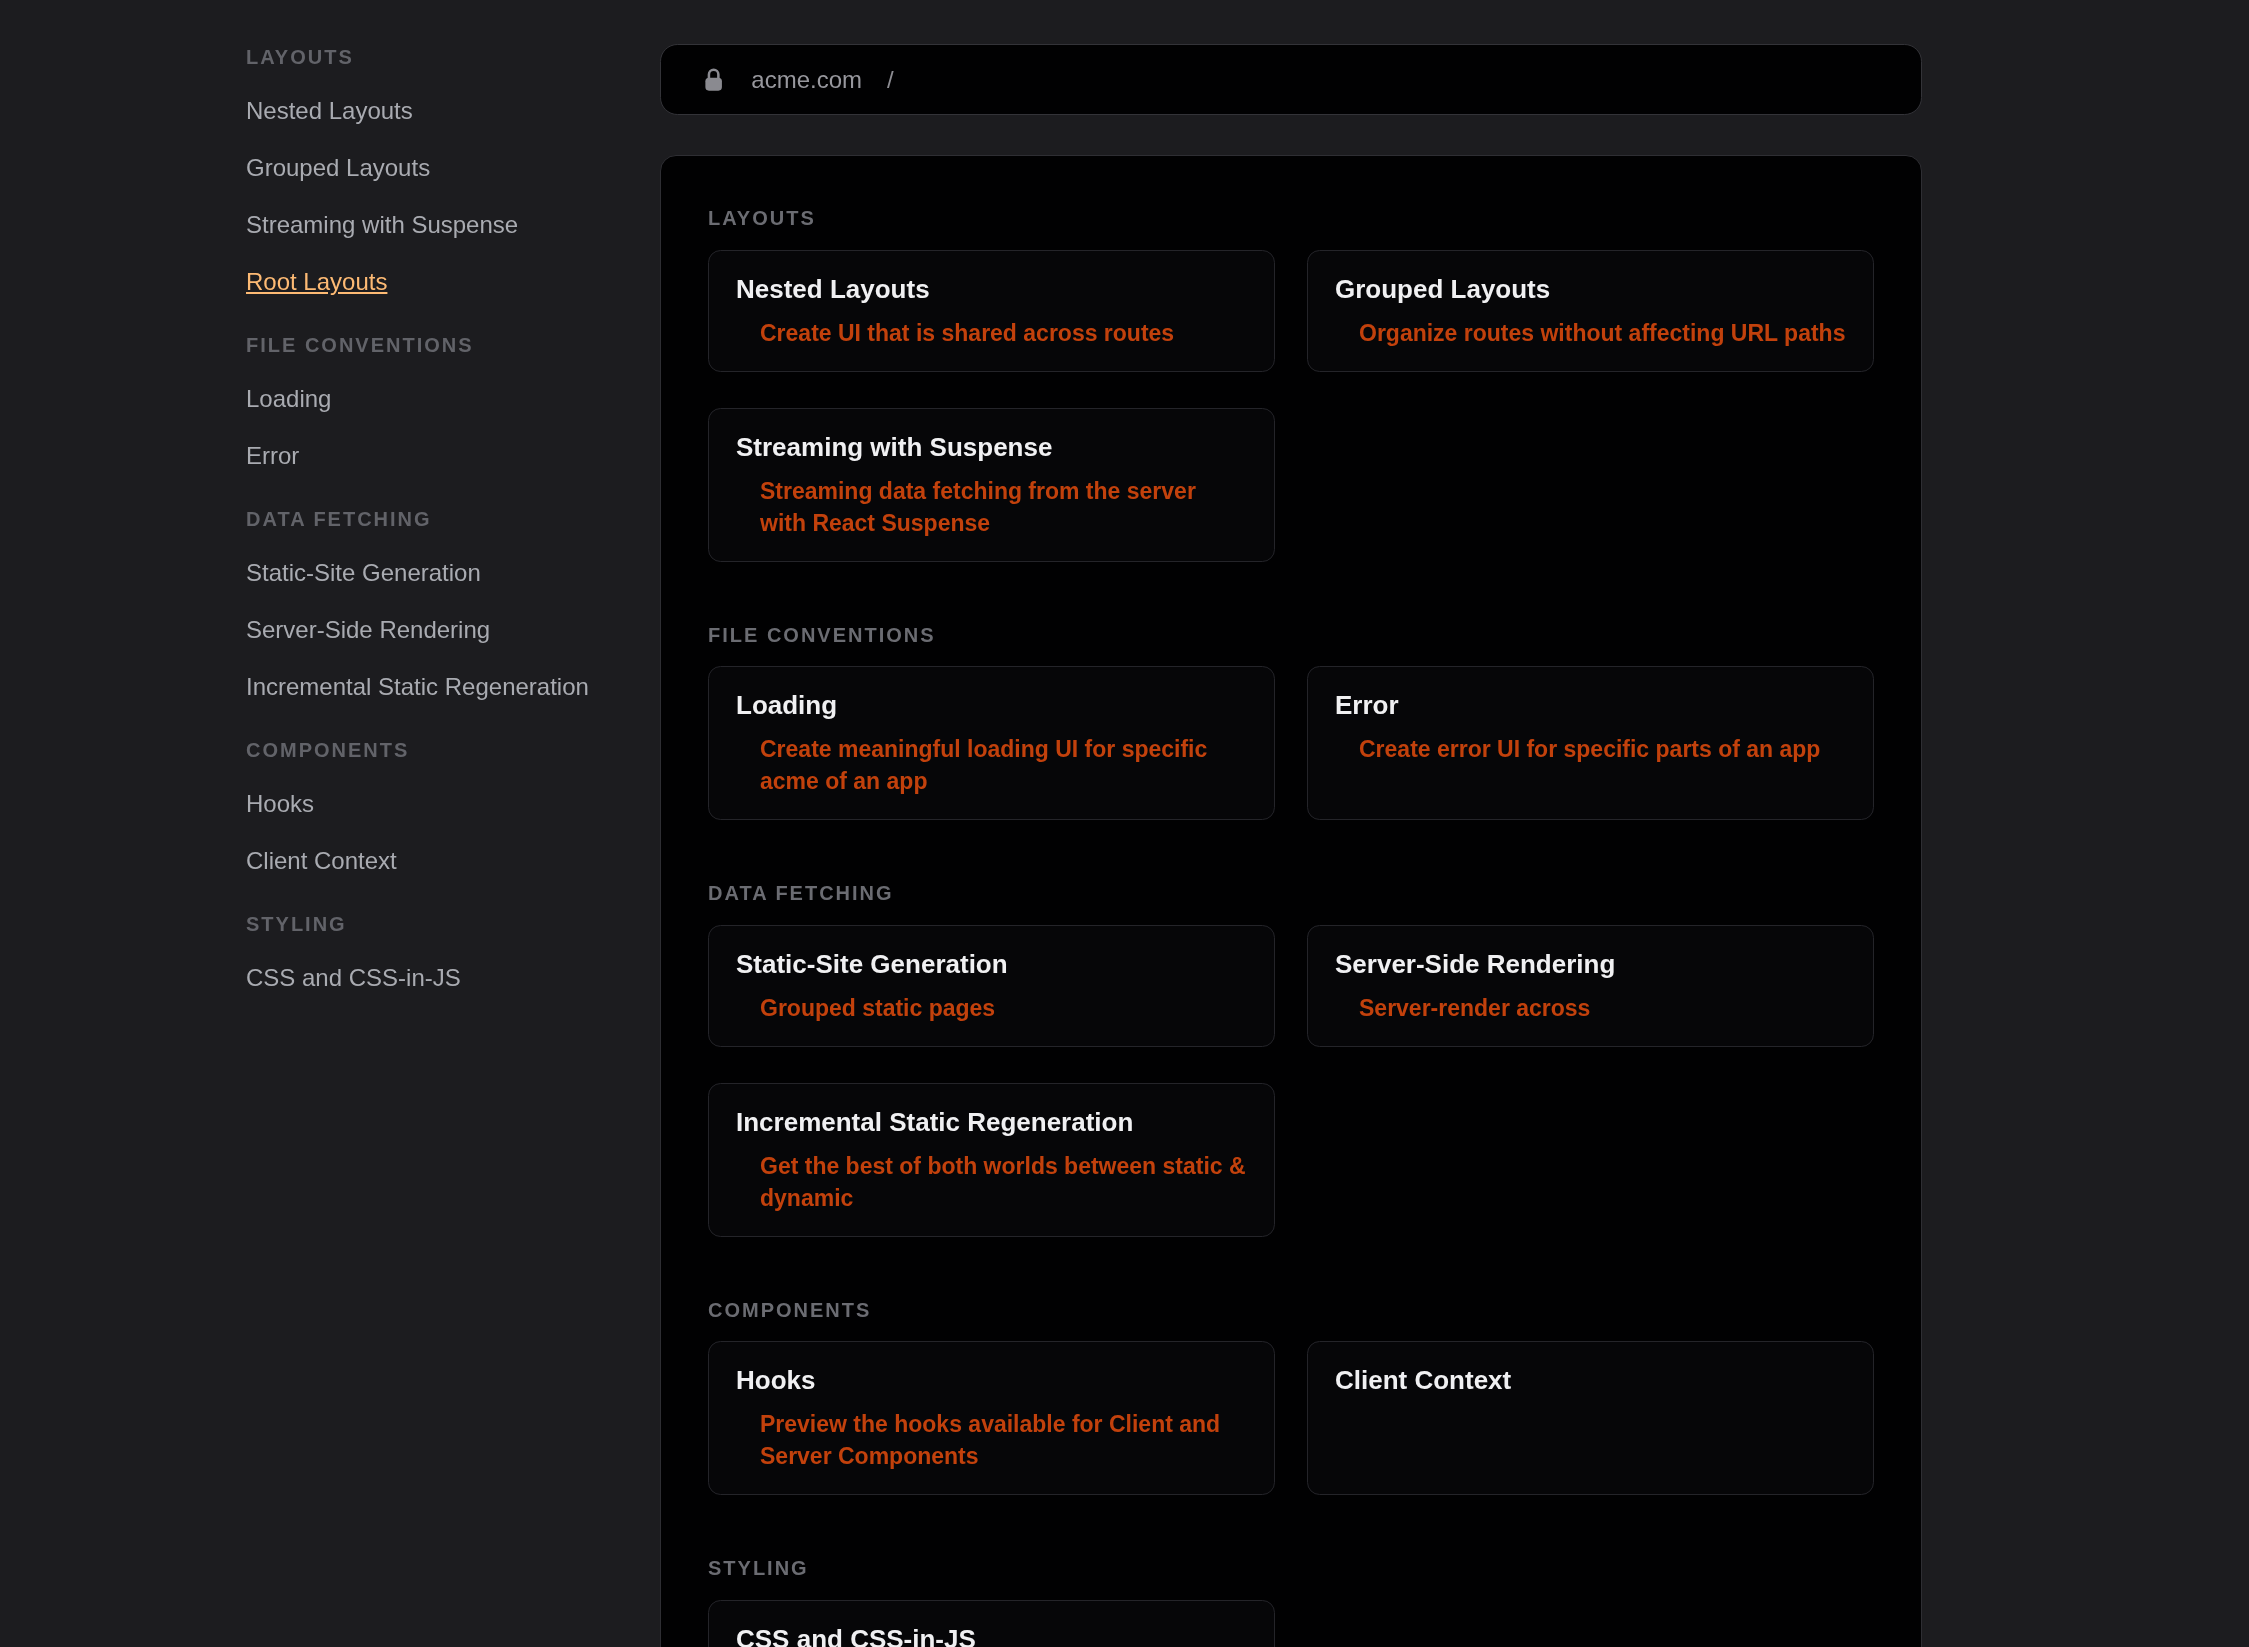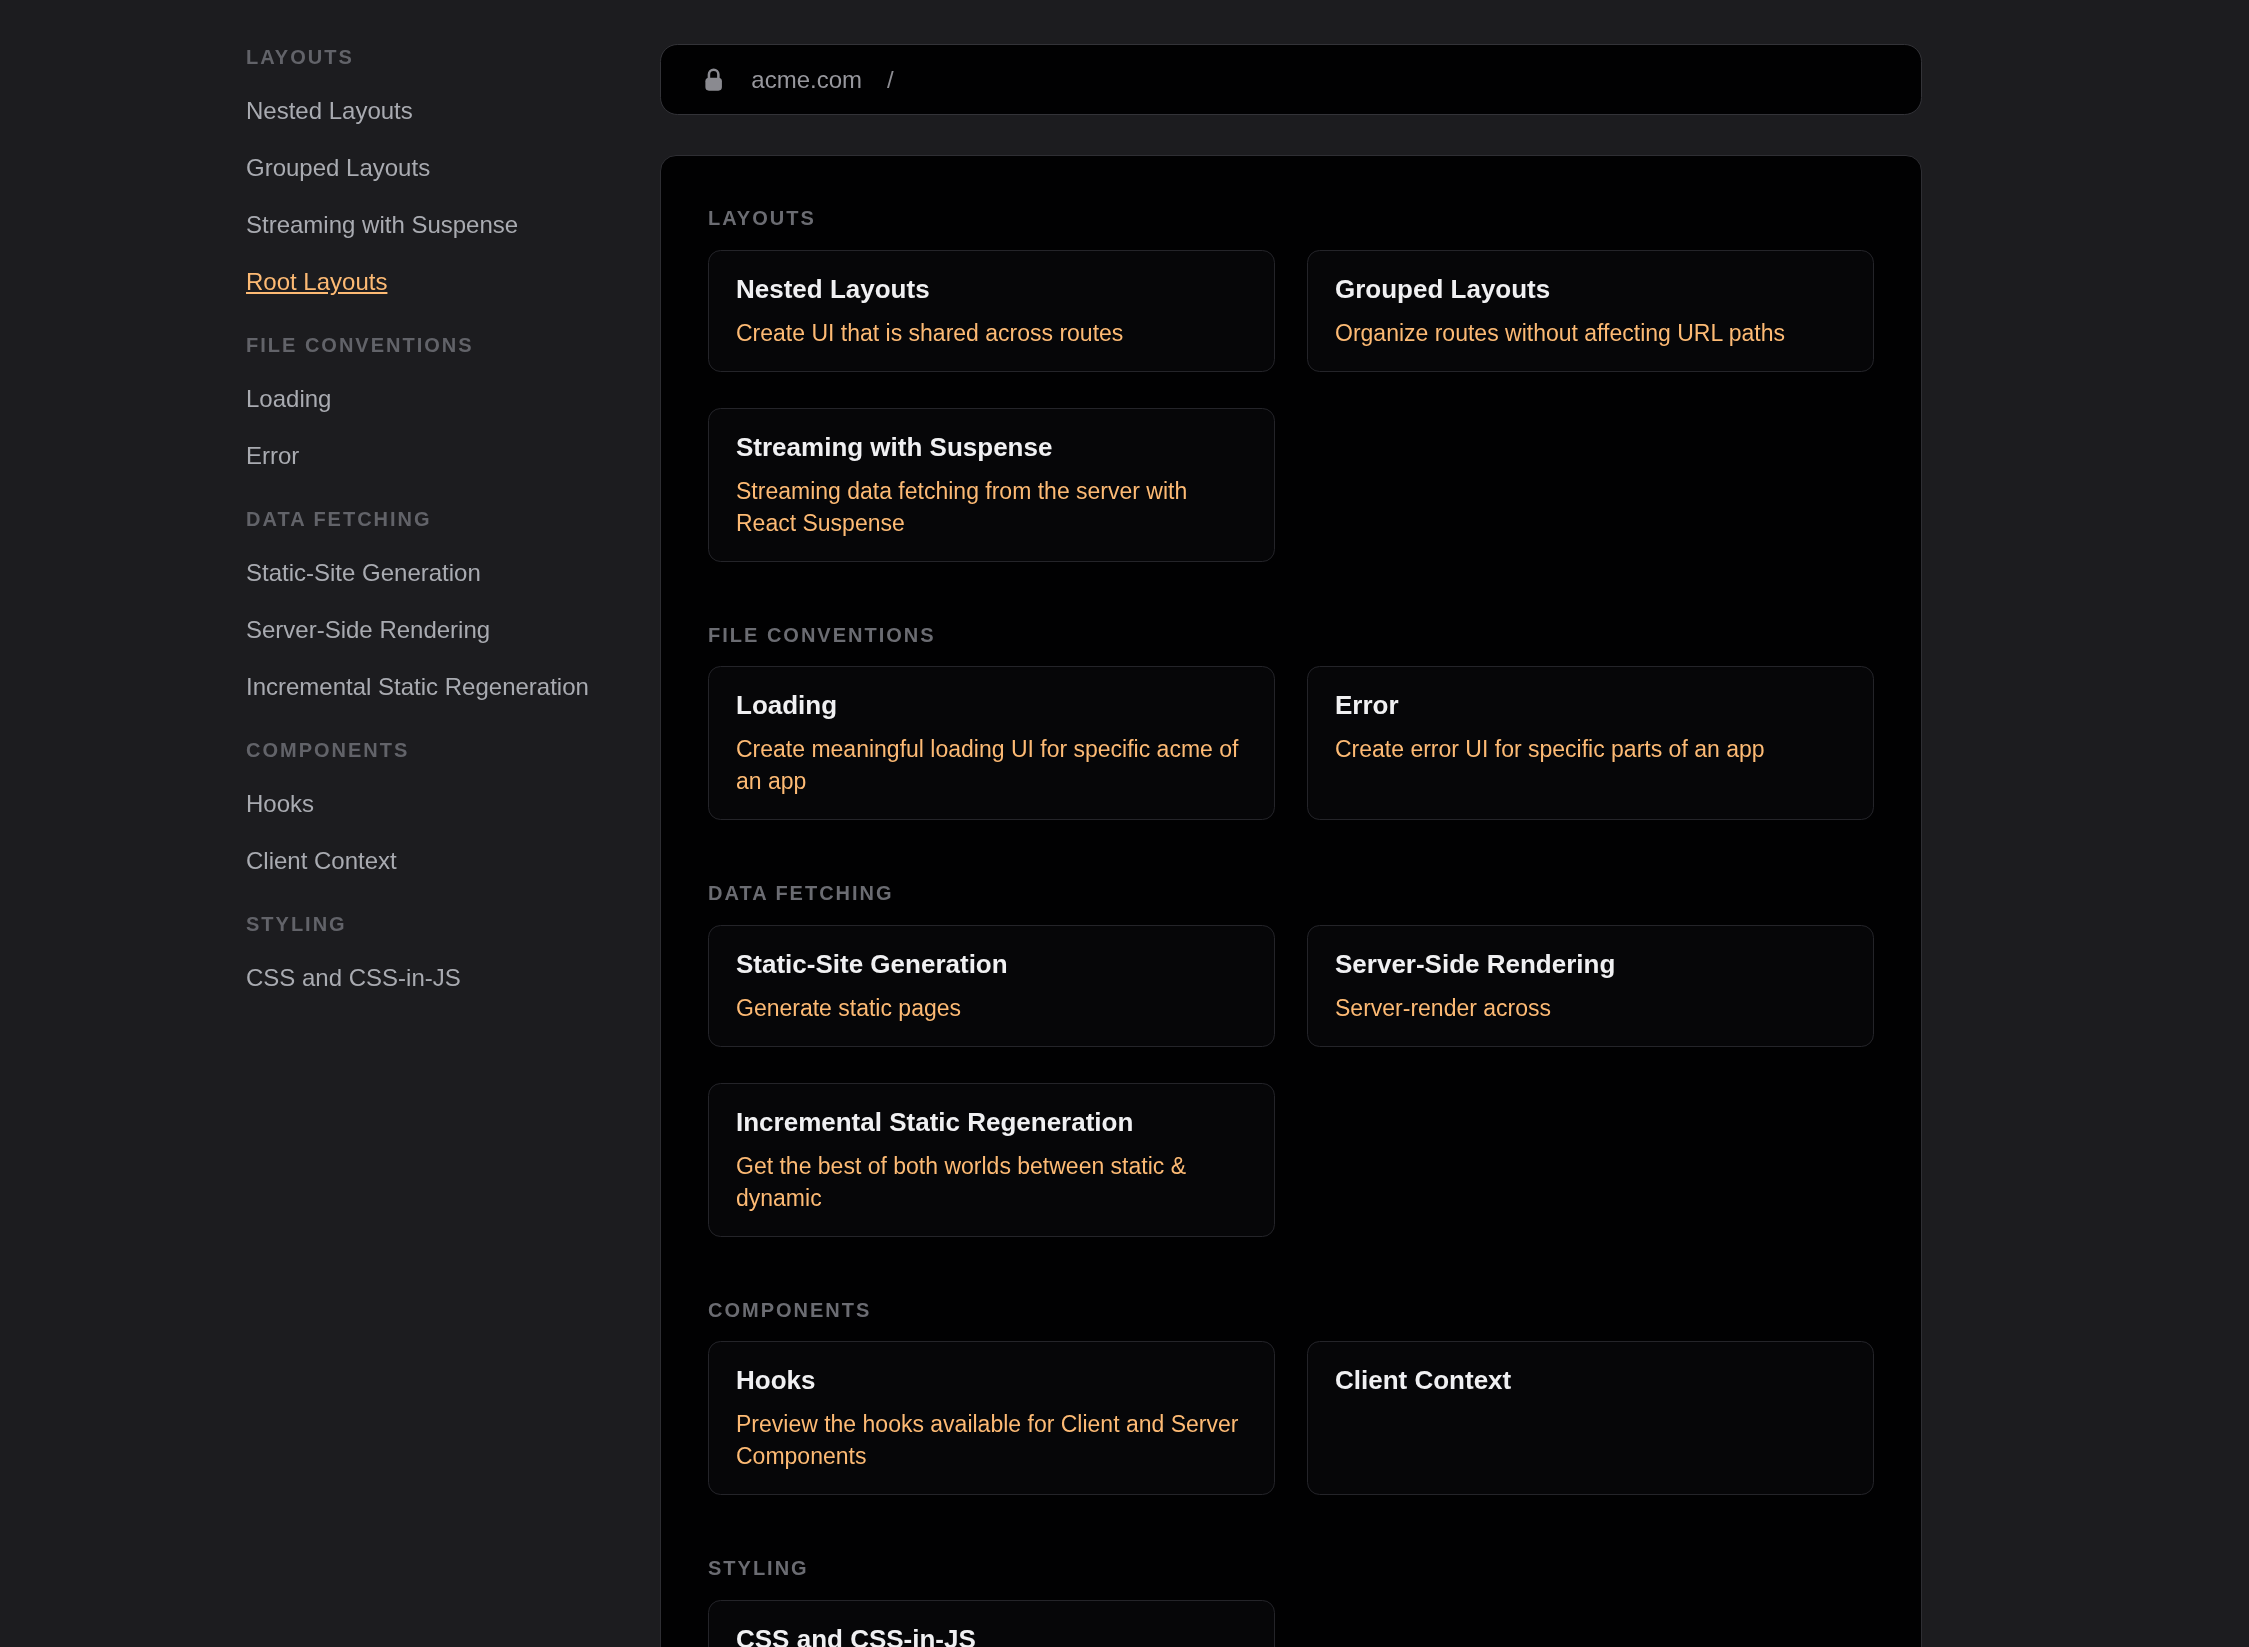--- a/index.html
+++ b/index.html
@@ -53,21 +53,21 @@
   }
   .card-grid {
     display:grid; grid-template-columns:1fr 1fr;
     column-gap:32px; row-gap:36px;
   }
   .card {
     background:#060608; border:1.2px solid #242429;
     border-radius:12.6px; padding:22px 27px; cursor:pointer;
   }
   .card-title { font-size:26px; font-weight:600; color:#f0f0f2; line-height:33px; }
-  .card-desc  { font-size:23px; font-weight:400; color:#fdba74; line-height:32px; margin-top:11px; }
+  .card-desc  { font-size:23px; font-weight:700; color:#c2410c; line-height:32px; margin-top:11px;margin-left:24px; }
 </style>
 </head>
 <body>
 
 <nav class="sidebar">
 
   <div class="side-section">
     <div class="side-header">LAYOUTS</div>
     <div class="side-item">Nested Layouts</div>
     <div class="side-item">Grouped Layouts</div>
@@ -146,21 +146,21 @@
           <div class="card-desc">Create error UI for specific parts of an app</div>
         </div>
       </div>
     </section>
 
     <section class="panel-section">
       <div class="panel-label">DATA FETCHING</div>
       <div class="card-grid">
         <div class="card">
           <div class="card-title">Static-Site Generation</div>
-          <div class="card-desc">Generate static pages</div>
+          <div class="card-desc">Grouped static pages</div>
         </div>
         <div class="card">
           <div class="card-title">Server-Side Rendering</div>
           <div class="card-desc">Server-render across</div>
         </div>
         <div class="card">
           <div class="card-title">Incremental Static Regeneration</div>
           <div class="card-desc">Get the best of both worlds between static &amp; dynamic</div>
         </div>
       </div>

